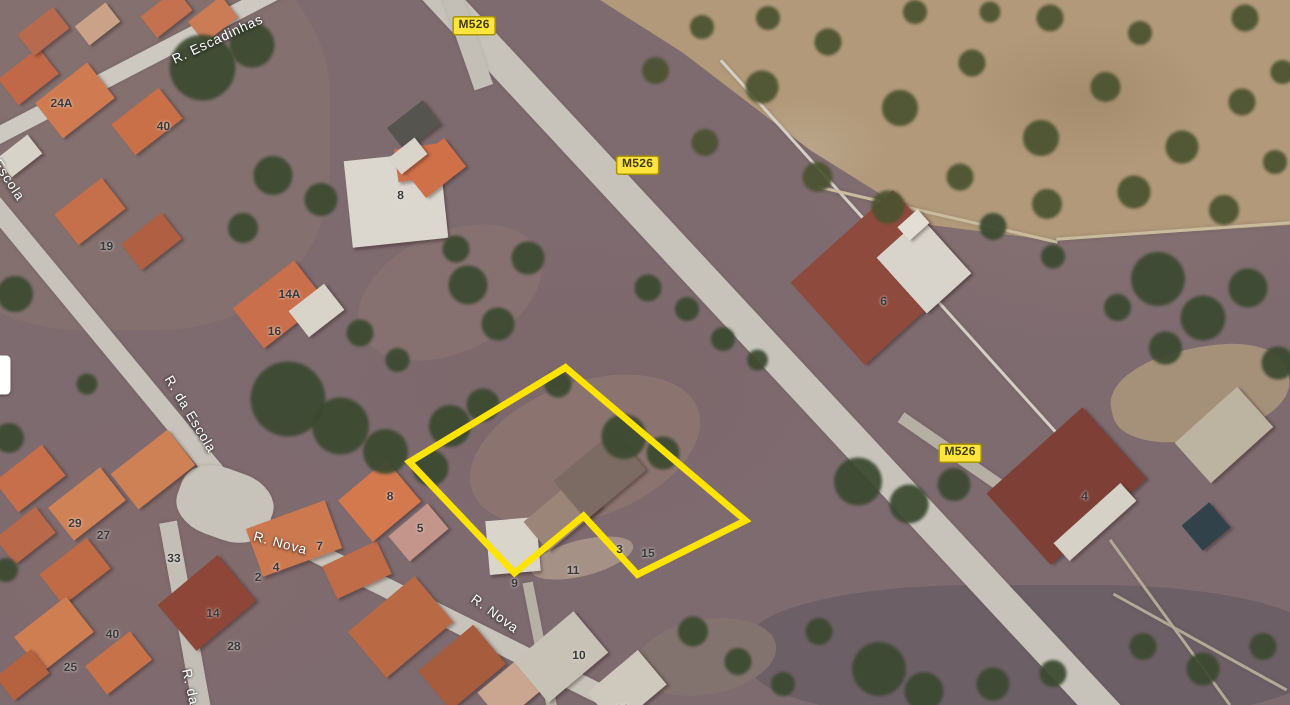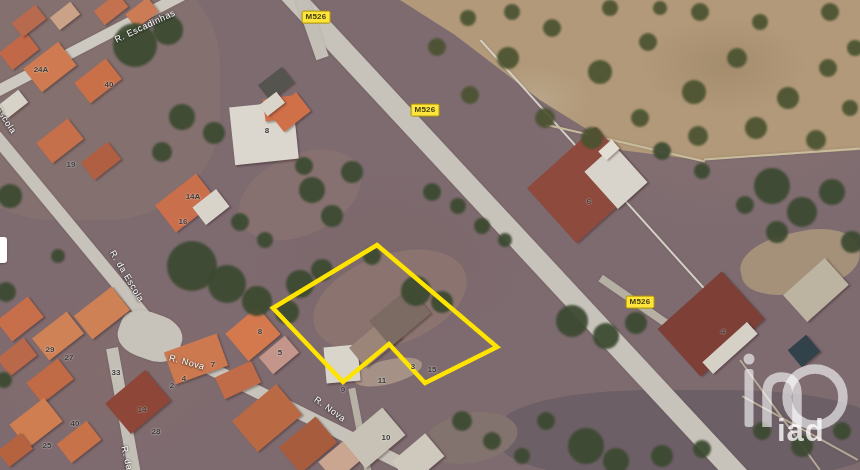--- a/index.html
+++ b/index.html
@@ -232,26 +232,13 @@
       <div class="hnum" style="left: 184px; top: 378px;">4</div>
       <div class="hnum" style="left: 172px; top: 385px;">2</div>
       <div class="hnum" style="left: 413px; top: 366px;">3</div>
       <div class="hnum" style="left: 432px; top: 369px;">15</div>
       <div class="hnum" style="left: 382px; top: 380px;">11</div>
       <div class="hnum" style="left: 343px; top: 389px;">9</div>
       <div class="hnum" style="left: 386px; top: 437px;">10</div>
       <div class="hnum" style="left: 415px; top: 473px;">21</div>
     </div>
   <div id="cutlabel"></div>
-  <div id="wm">
-    <svg width="125" height="100" viewBox="0 0 125 100">
-      <g stroke="rgba(255,255,255,0.60)" fill="none" stroke-width="9.5">
-        <circle cx="80" cy="52" r="28"></circle>
-        <path d="M32 82 V48 Q32 32 47 32 Q62 32 62 50 V82"></path>
-      </g>
-      <g fill="rgba(255,255,255,0.60)">
-        <circle cx="14" cy="14" r="5.5"></circle>
-        <rect x="9.5" y="24" width="9" height="58" rx="3"></rect>
-      </g>
-    </svg>
-    <div id="wmText">iad</div>
-  </div>
 </div>
 
 </body></html>

